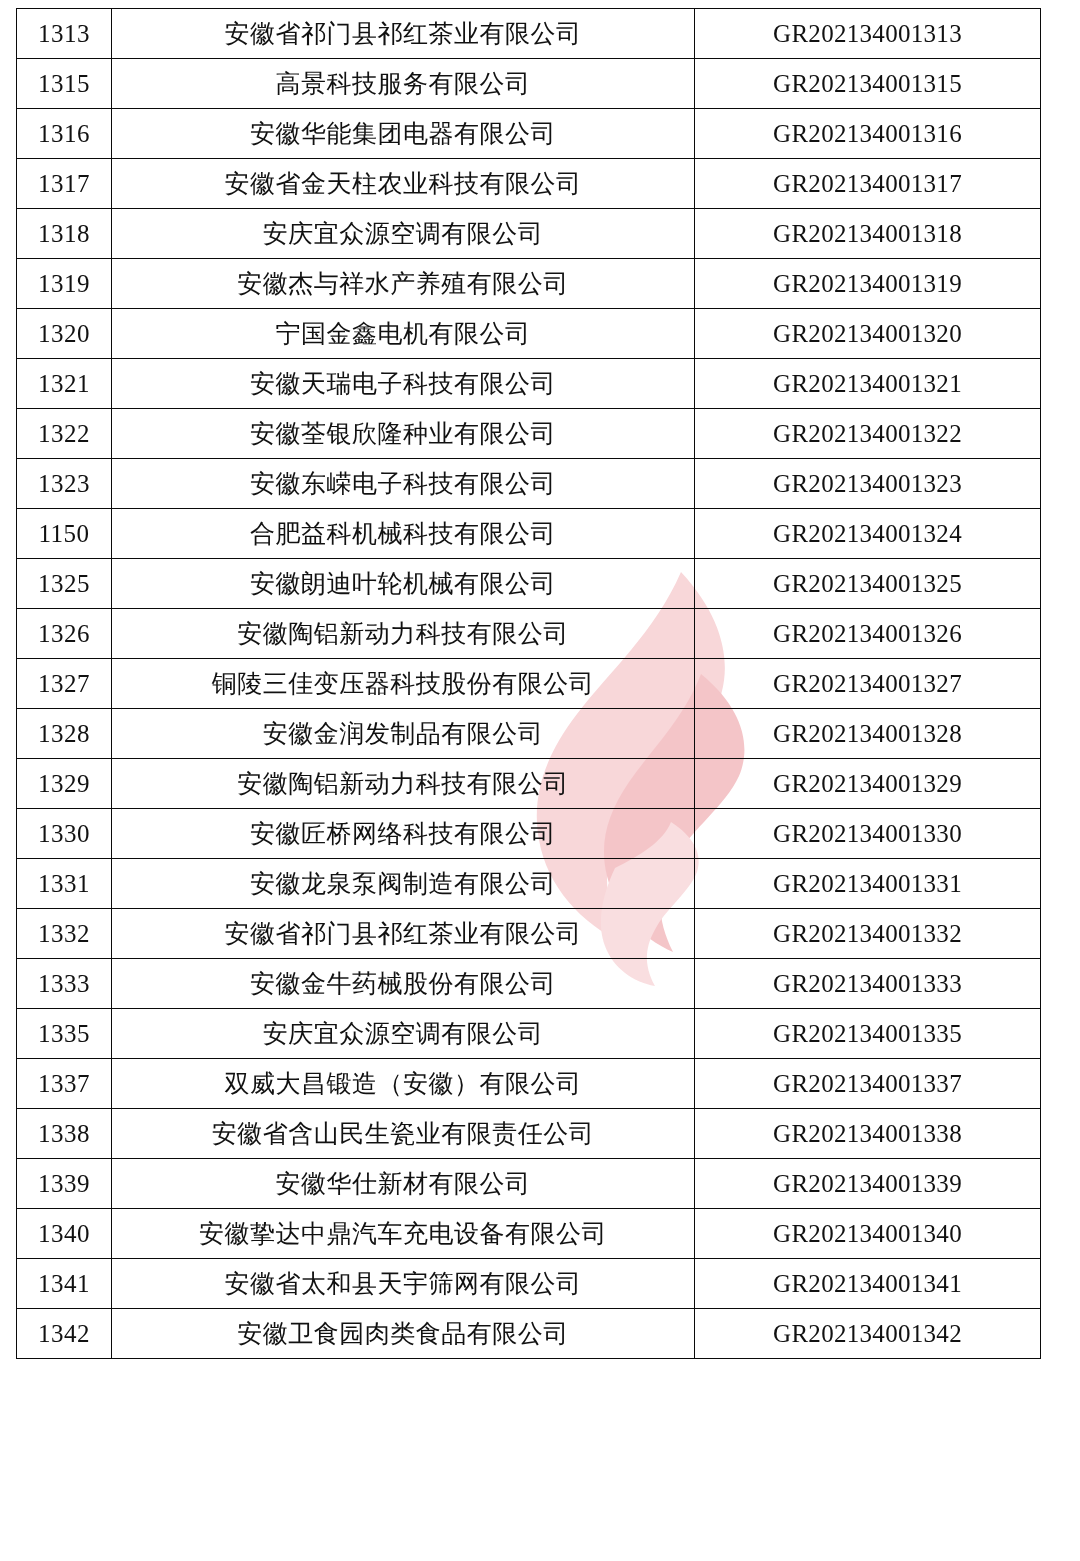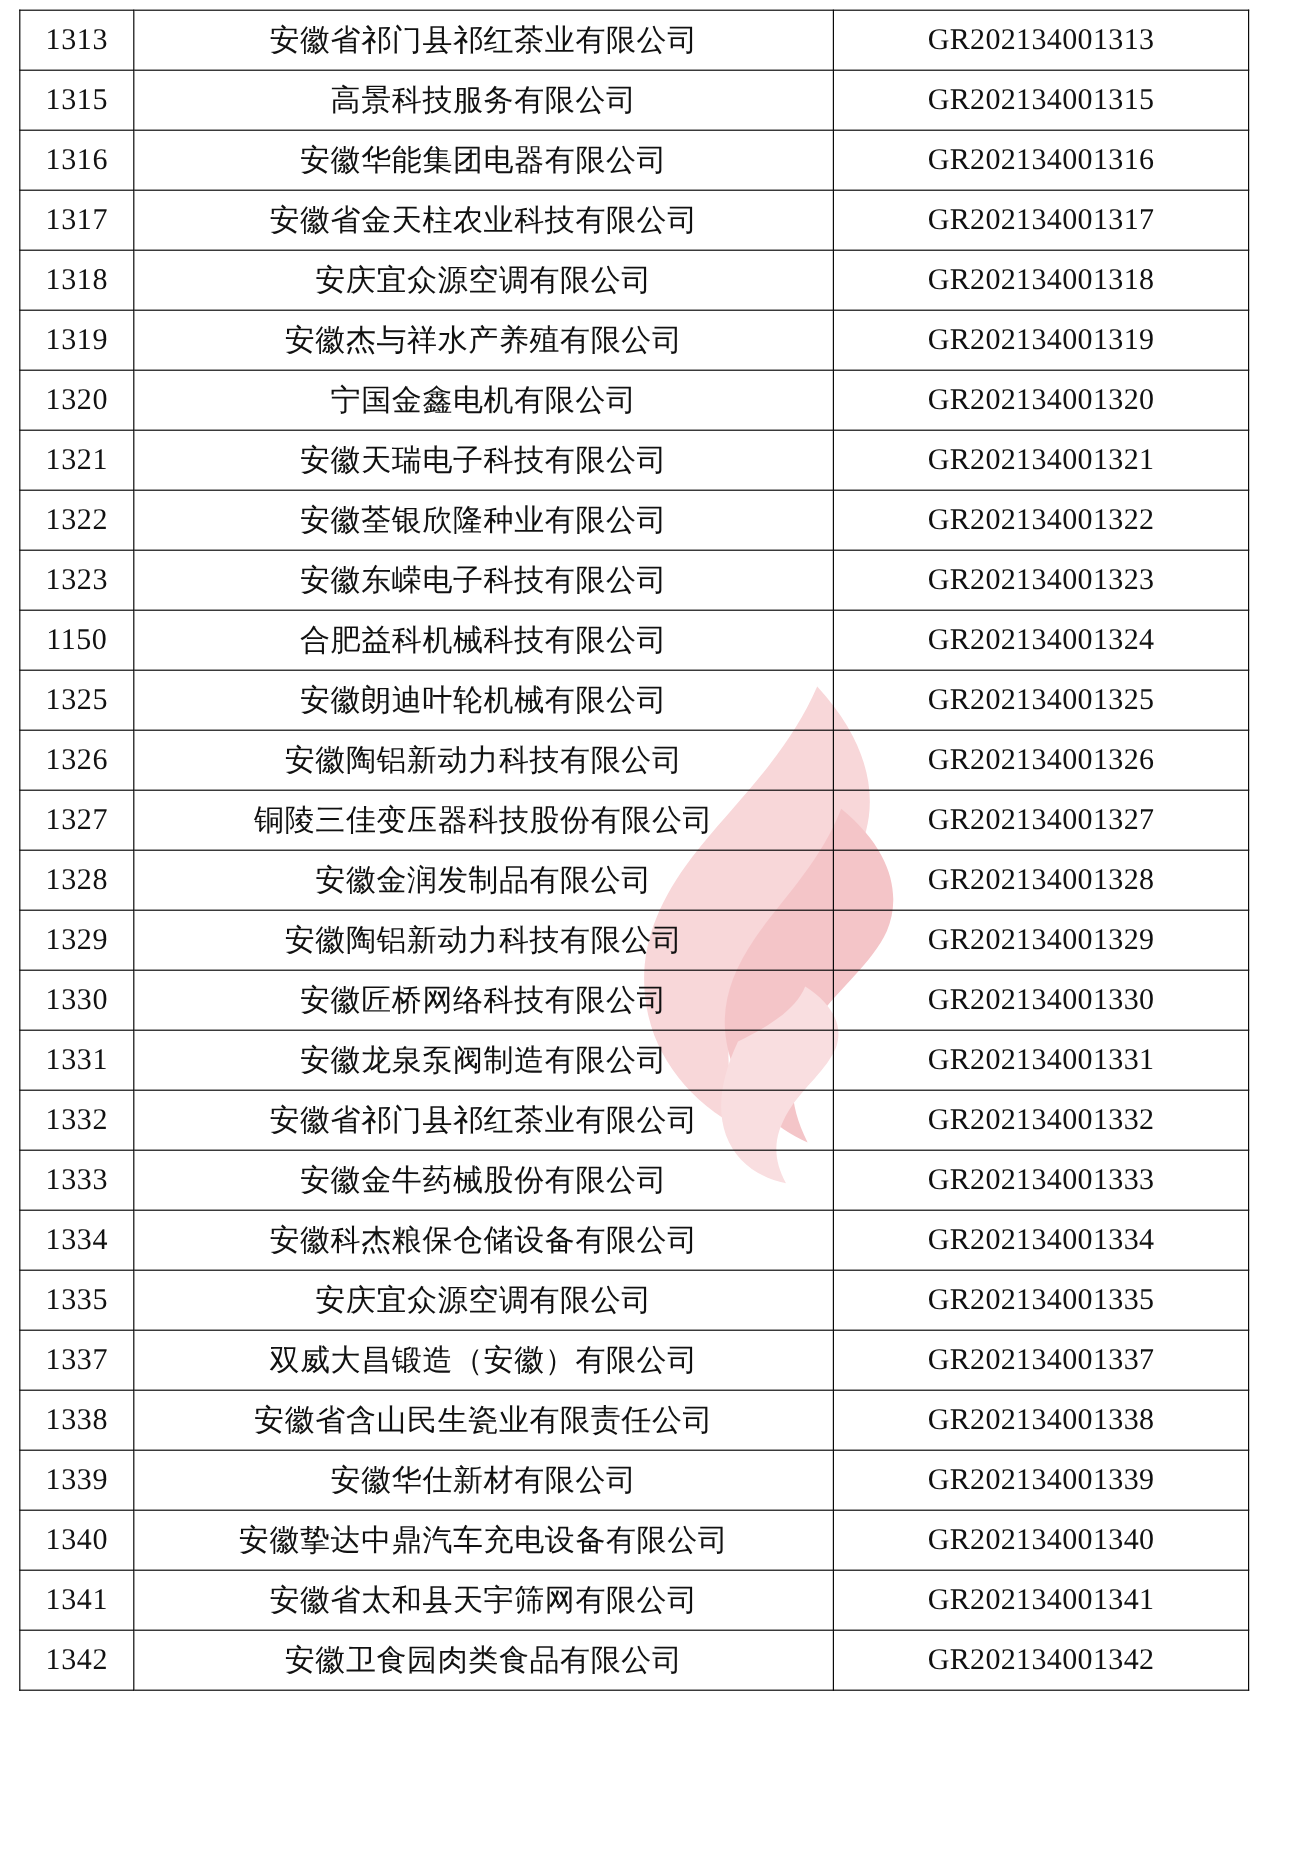--- a/index.html
+++ b/index.html
@@ -180,25 +180,20 @@
         <td class="idx">1332</td>
         <td class="name">安徽省祁门县祁红茶业有限公司</td>
         <td class="code">GR202134001332</td>
       </tr>
       <tr>
         <td class="idx">1333</td>
         <td class="name">安徽金牛药械股份有限公司</td>
         <td class="code">GR202134001333</td>
       </tr>
       <tr>
-        <td class="idx">1334</td>
-        <td class="name">安徽科杰粮保仓储设备有限公司</td>
-        <td class="code">GR202134001334</td>
-      </tr>
-      <tr>
         <td class="idx">1335</td>
         <td class="name">安庆宜众源空调有限公司</td>
         <td class="code">GR202134001335</td>
       </tr>
       <tr>
         <td class="idx">1337</td>
         <td class="name">双威大昌锻造（安徽）有限公司</td>
         <td class="code">GR202134001337</td>
       </tr>
       <tr>

